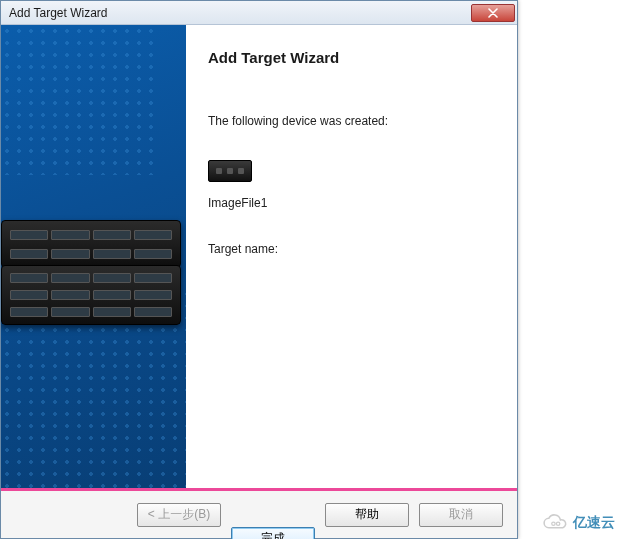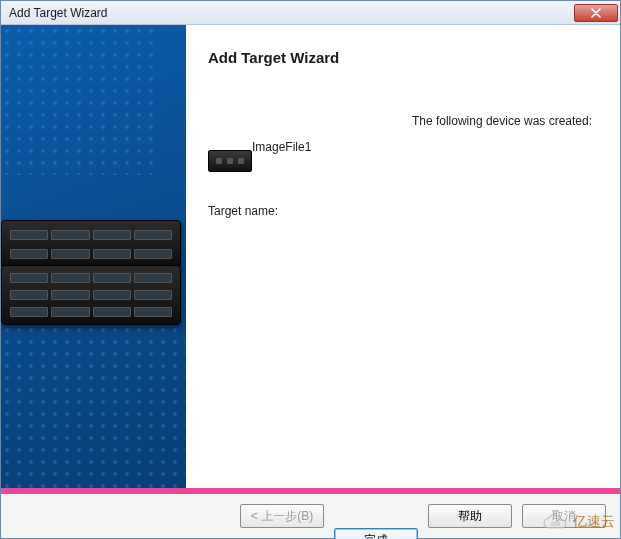--- a/index.html
+++ b/index.html
@@ -7,21 +7,21 @@
     margin: 0;
     font-family: "Segoe UI", Tahoma, sans-serif;
     font-size: 12px;
     background: #fff;
     width: 621px;
     height: 539px;
     overflow: hidden;
     position: relative;
   }
   .window {
-    width: 621px;
+    width: 518px;
     height: 539px;
     border: 1px solid #6b8aa8;
     display: flex;
     flex-direction: column;
     box-shadow: 0 0 4px rgba(0,0,0,0.3);
   }
   .titlebar {
     height: 24px;
     background: linear-gradient(#f0f4f9, #dde6f0);
     border-bottom: 1px solid #b5c4d6;
@@ -96,25 +96,27 @@
     display: flex;
     flex-direction: column;
     color: #222;
   }
   .wiz-title {
     font-size: 15px;
     font-weight: bold;
     color: #1a1a1a;
     margin-bottom: 48px;
   }
-  .sub-text { margin-bottom: 12px; text-align: right; }
+  .sub-text { margin-bottom: 22px; }
   .device-row {
     display: flex;
     align-items: flex-start;
+    gap: 14px;
     margin-bottom: 32px;
+    flex-direction: column;
   }
   .device-icon {
     width: 44px;
     height: 22px;
     background: linear-gradient(#3a3a3a, #111);
     border: 1px solid #000;
     border-radius: 2px;
     position: relative;
     display: flex;
     align-items: center;
@@ -134,21 +136,21 @@
     font-size: 12px;
     padding: 4px 6px;
     resize: none;
     overflow-y: scroll;
     color: #222;
     line-height: 1.35;
     margin-bottom: 8px;
   }
   .footer {
     height: 50px;
-    border-top: 6px solid #ec4899;
+    border-top: 3px solid #ec4899;
     display: flex;
     justify-content: flex-end;
     align-items: center;
     padding: 0 14px;
     gap: 10px;
     background: #f5f5f5;
   }
   .btn {
     width: 84px;
     height: 24px;
@@ -169,24 +171,25 @@
   }
   .btn.disabled {
     color: #9a9a9a;
     cursor: default;
   }
   .watermark {
     position: absolute;
     right: 6px;
     bottom: 6px;
     display: flex;
+    align-items: center;
     gap: 4px;
-    color: #a16207;
+    color: #0369a1;
     font-size: 14px;
-    font-weight: normal;
+    font-weight: bold;
     opacity: 0.75;
     pointer-events: none;
   }
   .watermark svg { width: 28px; height: 20px; }
 </style>
 </head>
 <body>
 
 <div class="window">
 

